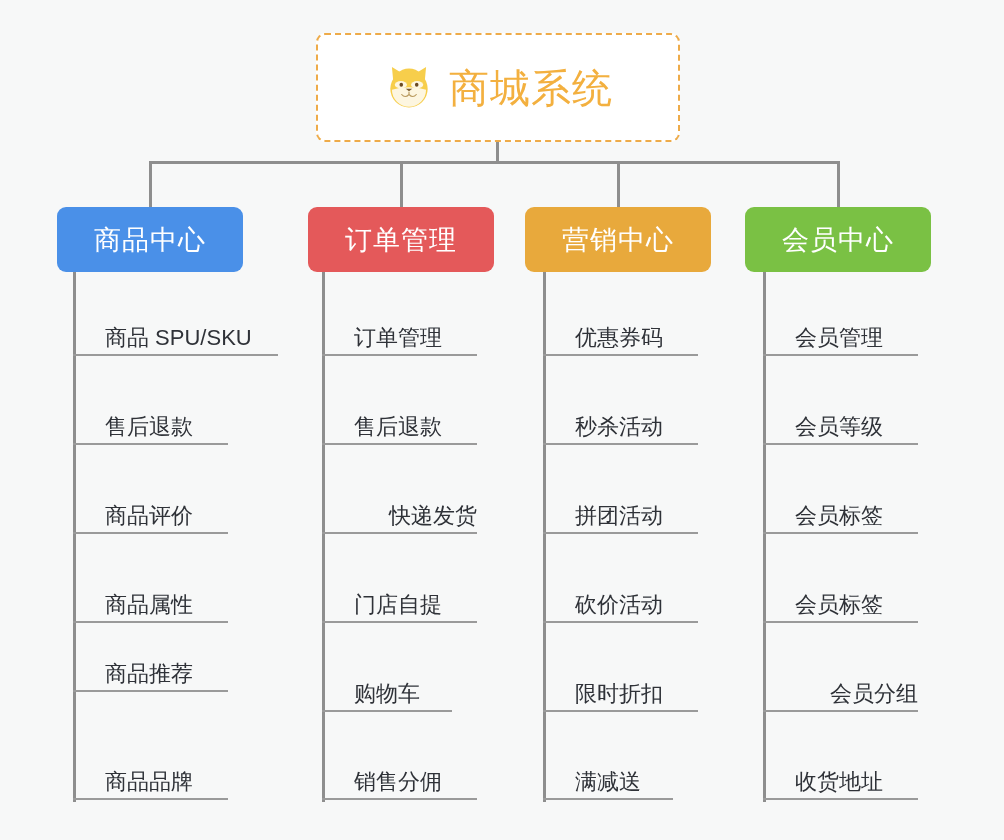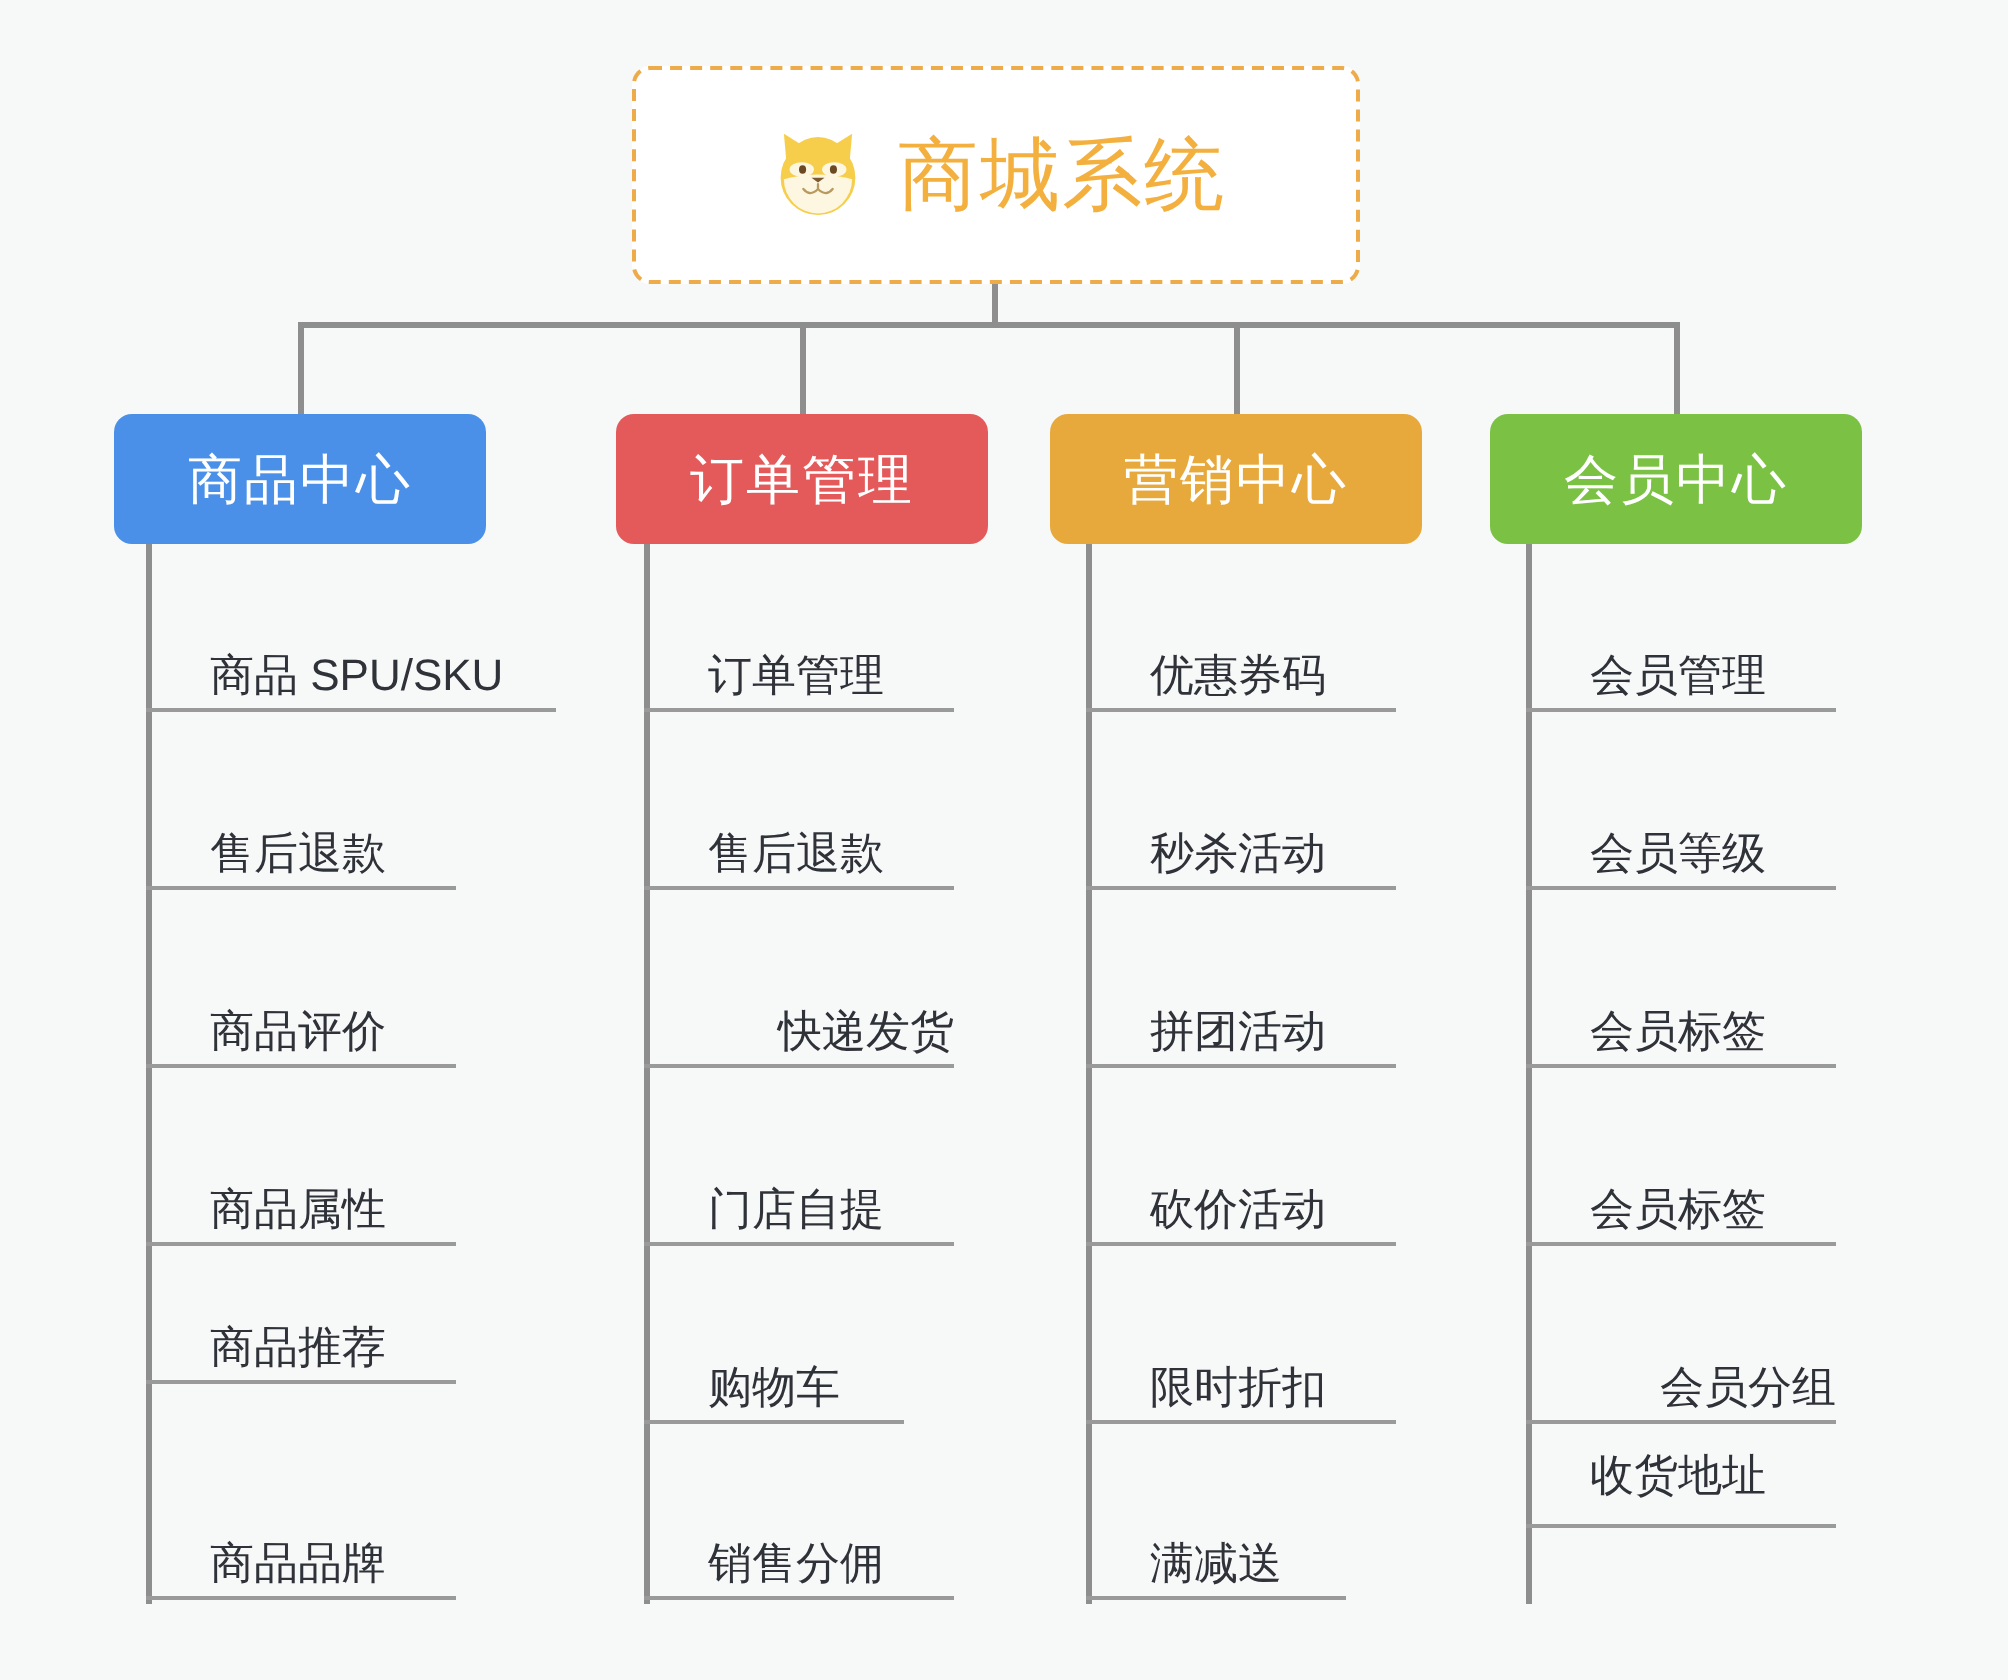--- a/index.html
+++ b/index.html
@@ -212,18 +212,18 @@
       </div>
       <div class="leaf" style="left: 763px; top: 488px; width: 155px;">
         <span class="leaf-label">会员标签</span>
       </div>
       <div class="leaf" style="left: 763px; top: 577px; width: 155px;">
         <span class="leaf-label">会员标签</span>
       </div>
       <div class="leaf" style="left: 763px; top: 666px; width: 155px; justify-content: flex-end;">
         <span class="leaf-label">会员分组</span>
       </div>
-      <div class="leaf" style="left: 763px; top: 718px; width: 155px; align-items: center;">
+      <div class="leaf" style="left: 763px; top: 754px; width: 155px;">
         <span class="leaf-label">收货地址</span>
       </div>
     </div>
 
 </div>
 
 </body></html>

